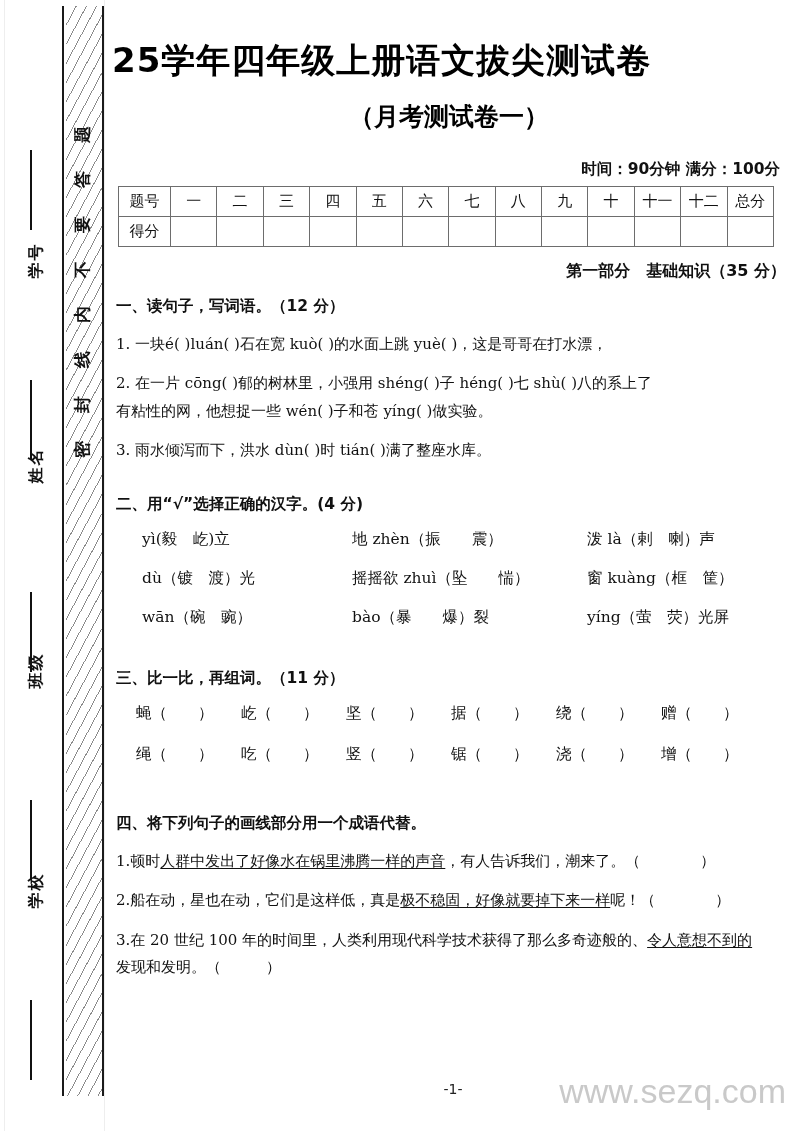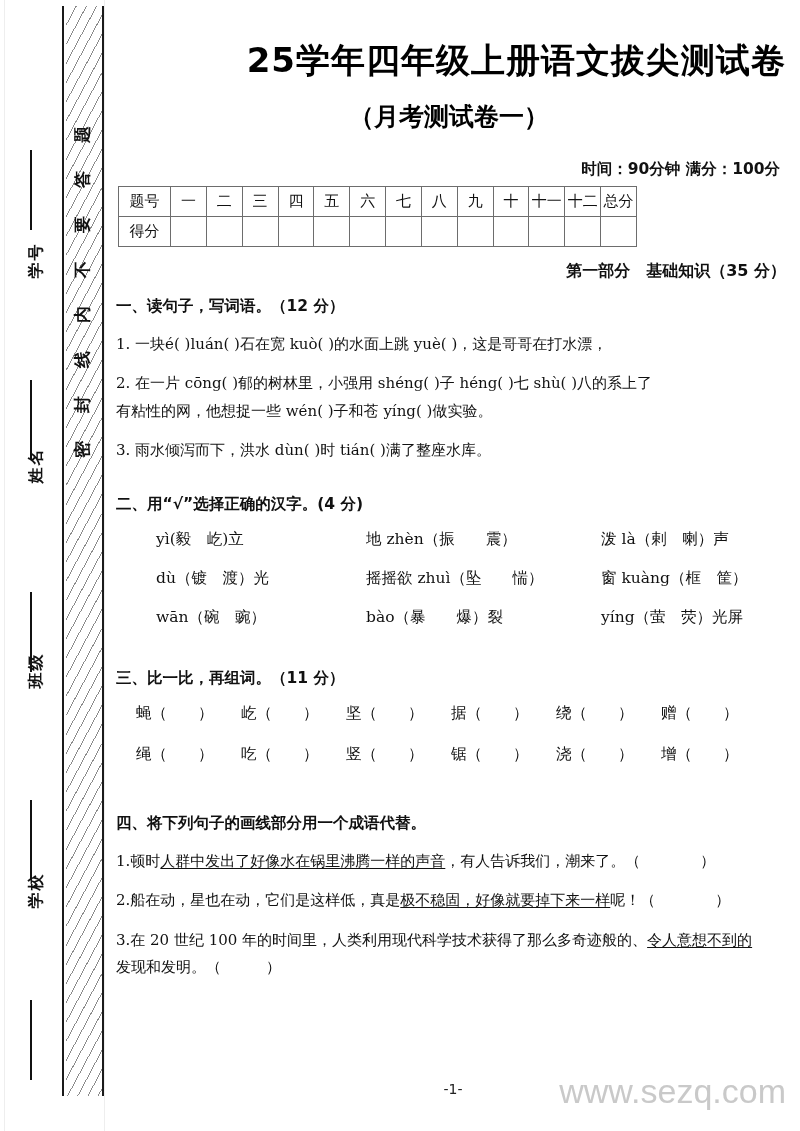--- a/index.html
+++ b/index.html
@@ -101,21 +101,21 @@
   
   #paper {
     position: absolute;
     left: 106px; top: 0;
     width: 694px; height: 1131px;
     padding: 0 14px 0 6px;
   }
 
   .title {
     margin: 38px 0 0 0;
-    text-align: right;
+    text-align: left;
     font-size: 34px;
     font-weight: 700;
     letter-spacing: 1px;
     font-family: "DejaVu Sans", "Liberation Sans", sans-serif;
     color: #000;
   }
   .subtitle {
     margin: 16px 0 0 0;
     text-align: center;
     font-size: 25px;
@@ -126,21 +126,21 @@
 
   .meta-line {
     margin: 26px 6px 6px 0;
     text-align: right;
     font-size: 15.5px;
     font-weight: 700;
     font-family: "DejaVu Sans", "Liberation Sans", sans-serif;
   }
 
   table.score-table {
-    width: 519px;
+    width: 656px;
     margin: 4px 0 0 6px;
     border-collapse: collapse;
     table-layout: fixed;
   }
   table.score-table td {
     border: 1px solid #6d6d6d;
     height: 30px;
     text-align: center;
     vertical-align: middle;
     font-size: 15px;
@@ -166,21 +166,21 @@
   .q-line {
     margin: 16px 0 0 4px;
     font-size: 15px;
     line-height: 1.55;
     font-family: "DejaVu Serif", "Liberation Serif", serif;
   }
   .q-line.tight { margin-top: 4px; }
 
   
   .choice-grid {
-    margin: 14px 0 0 44px;
+    margin: 14px 0 0 30px;
     width: 620px;
   }
   .choice-row {
     display: flex;
     margin-bottom: 18px;
   }
   .choice-cell {
     font-size: 15.5px;
     font-family: "DejaVu Serif", "Liberation Serif", serif;
     white-space: nowrap;

